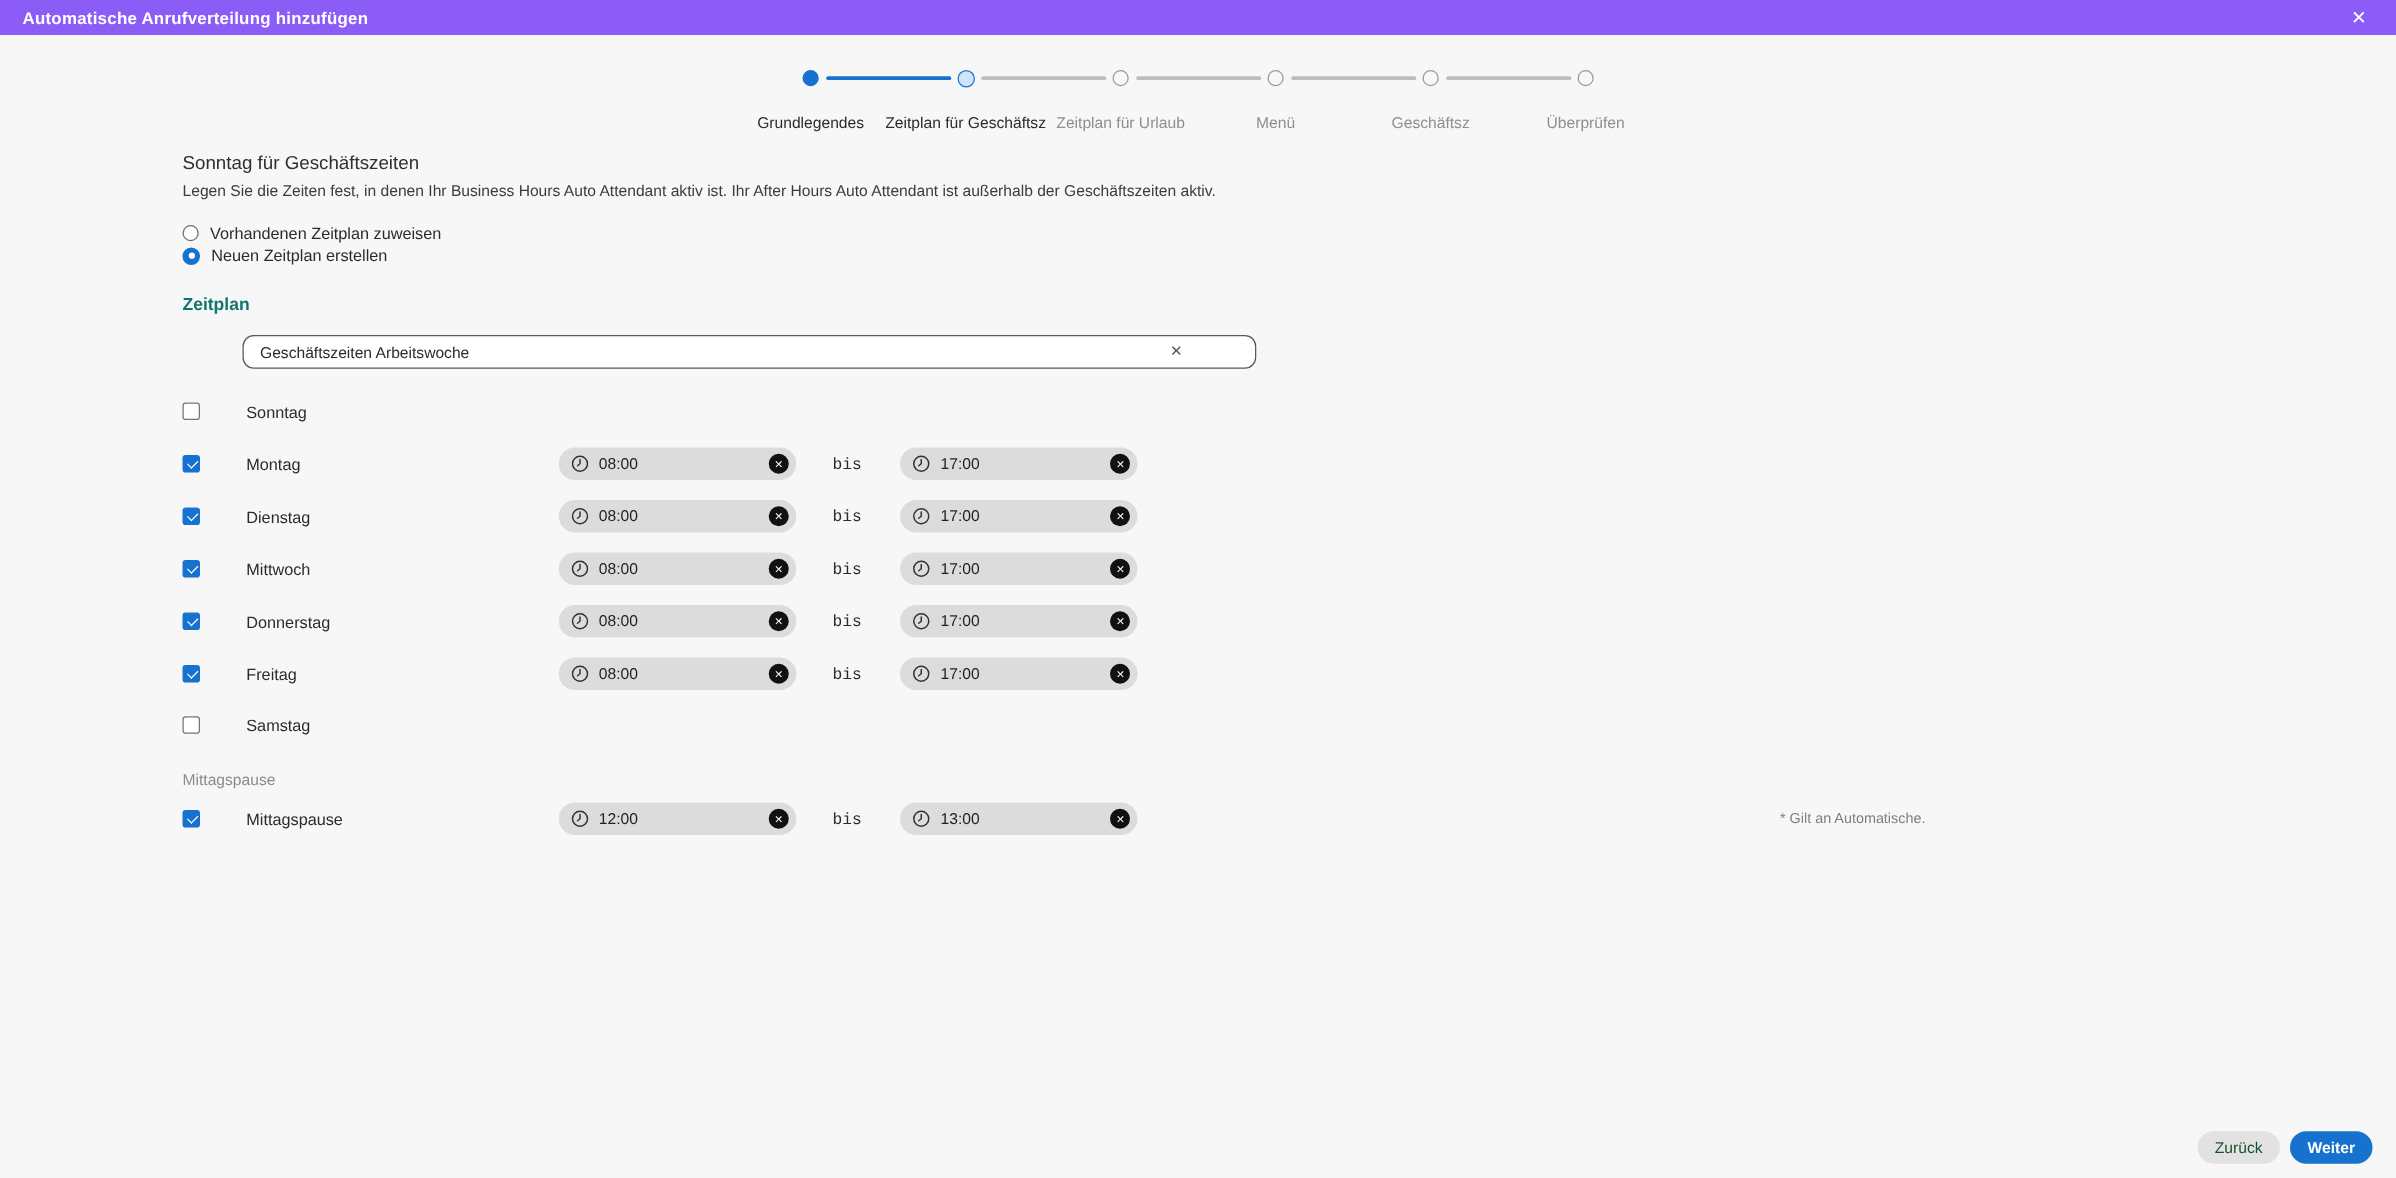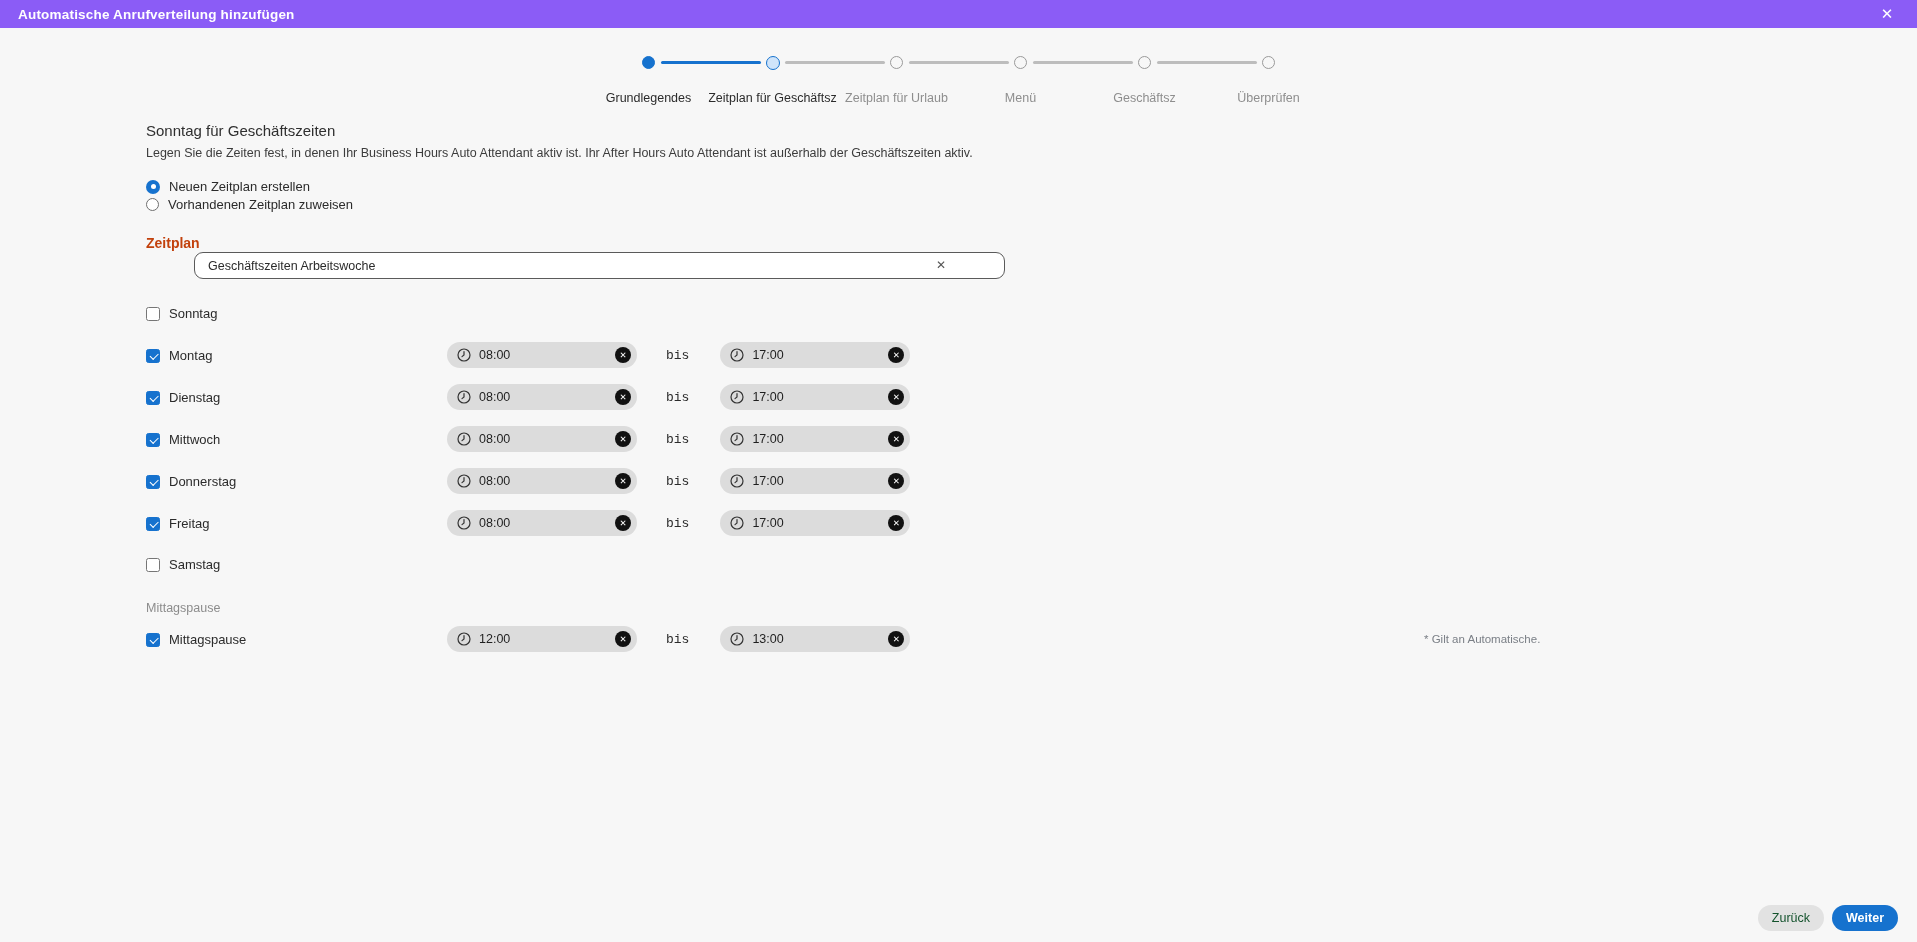--- a/index.html
+++ b/index.html
@@ -34,33 +34,33 @@
 
   .radio-group { margin-top:18px; }
   .radio-row { display:flex; align-items:center; height:17px; margin-bottom:1px; cursor:pointer; }
   .radio { width:13px; height:13px; border-radius:50%; border:1.5px solid #6f6f6f; background:#fff;
     position:relative; flex:none; }
   .radio.checked { border:none; background:#1672ce; width:14px; height:14px; }
   .radio.checked::after { content:""; position:absolute; width:5px; height:5px; border-radius:50%;
     background:#fff; top:4.5px; left:4.5px; }
   .radio-label { font-size:13px; margin-left:9px; color:#2b2b2b; }
 
-  .schedule-title { margin-top:22px; font-size:14px; font-weight:bold; color:#c2410c; }
+  .schedule-title { margin-top:22px; font-size:14px; font-weight:bold; color:#0f766e; }
   .schedule-desc { font-size:12.5px; color:#3c3c3c; margin-top:7px; }
 
-  .name-input-wrap { position:relative; width:811px; margin-top:1px;padding-left:48px; }
+  .name-input-wrap { position:relative; width:811px; margin-top:17px;padding-left:48px; }
   .name-input { width:811px; height:27px; border:1px solid #5a5a5a; border-radius:9px; background:#fff;
     font-family:"Liberation Sans", sans-serif; font-size:12.5px; color:#2b2b2b; padding:0 34px 0 13px; outline:none; }
   .input-clear { position:absolute; right:11px; top:6px; font-size:12px; color:#555; cursor:pointer; line-height:14px; }
 
   
   .rows { margin-top:14px; }
   .day-row { display:flex; align-items:center; height:42px; position:relative; }
   .day-row.slim { height:41px; }
-  .day-cell { width:301px; display:flex; align-items:flex-end; }
+  .day-cell { width:301px; display:flex; align-items:flex-start;gap:28px; }
   .checkbox { width:14px; height:14px; border:1px solid #767676; border-radius:2.5px; background:#fff;
     position:relative; flex:none; cursor:pointer; }
   .checkbox.checked { background:#1672ce; border-color:#1672ce; }
   .checkbox.checked::after { content:""; position:absolute; left:2.5px; top:3px; width:7px; height:3.5px;
     border-left:1.8px solid #fff; border-bottom:1.8px solid #fff; transform:rotate(-45deg); }
   .day-label { font-size:13px; margin-left:9px; color:#2b2b2b; }
 
   .time-pill { width:190px; height:26px; background:#dcdcdc; border-radius:13px; display:flex;
     align-items:center; padding:0 6px 0 10px; }
   .clock-icon { width:14px; height:14px; flex:none; }
@@ -115,26 +115,26 @@
   </div>
 </div>
 
 <div class="content">
 
   <div class="section-title">Sonntag für Geschäftszeiten</div>
   <div class="section-desc">Legen Sie die Zeiten fest, in denen Ihr Business Hours Auto Attendant aktiv ist. Ihr After Hours Auto Attendant ist außerhalb der Geschäftszeiten aktiv.</div>
 
   <div class="radio-group">
     <div class="radio-row">
+      <span class="radio"></span>
+      <span class="radio-label">Vorhandenen Zeitplan zuweisen</span>
+    </div>
+    <div class="radio-row">
       <span class="radio checked"></span>
       <span class="radio-label">Neuen Zeitplan erstellen</span>
-    </div>
-    <div class="radio-row">
-      <span class="radio"></span>
-      <span class="radio-label">Vorhandenen Zeitplan zuweisen</span>
     </div>
   </div>
 
   <div class="schedule-title">Zeitplan</div>
 
   <div class="name-input-wrap">
     <input class="name-input" type="text" value="Geschäftszeiten Arbeitswoche" style="">
     <span class="input-clear">✕</span>
   </div>
 

